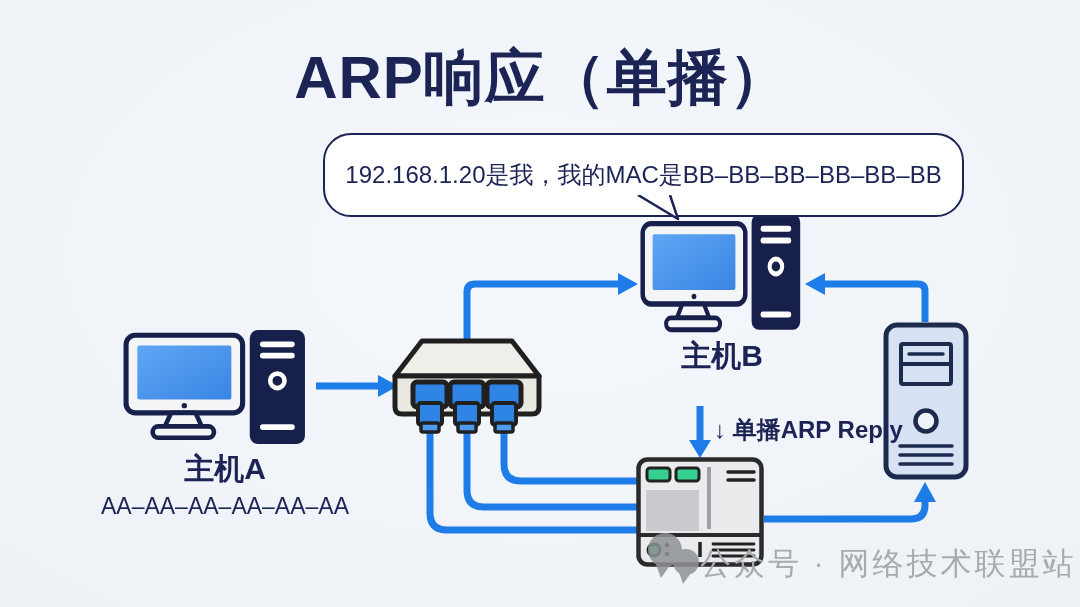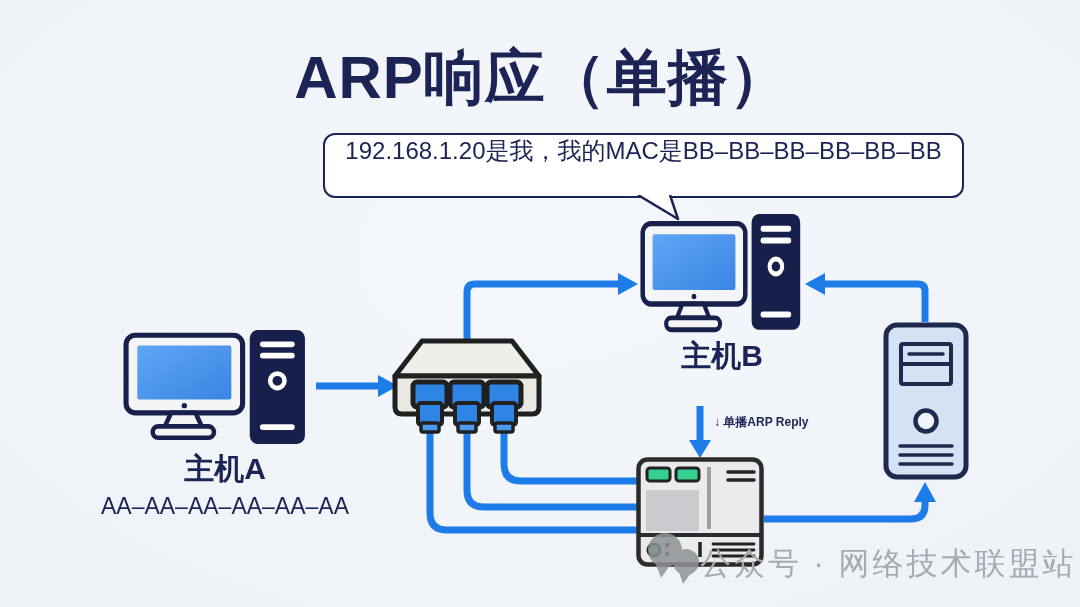--- a/index.html
+++ b/index.html
@@ -8,33 +8,33 @@
     position:relative;width:1080px;height:607px;overflow:hidden;
     background:radial-gradient(130% 140% at 50% 42%, #F4F7FB 0%, #EEF2F7 55%, #E0E6EE 100%);
   }
   .abs{position:absolute;}
   .ctr{transform:translateX(-50%);white-space:nowrap;}
   #title{
     left:542px;top:38px;font-size:60px;font-weight:bold;
     color:var(--navy,#1B2454);letter-spacing:1px;
   }
   #bubble{
-    left:323px;top:133px;width:641px;height:65px;box-sizing:border-box;
+    left:323px;top:133px;width:641px;height:84px;box-sizing:border-box;
     background:var(--bubble_bg,#fff);border:2.5px solid var(--navy,#1B2454);
-    border-radius:12px;display:flex;align-items:flex-start;justify-content:center;
+    border-radius:28px;display:flex;align-items:center;justify-content:center;
   }
   #bubble .txt{font-size:24px;font-weight:500;color:var(--navy,#1B2454);white-space:nowrap;}
   #bubble-tail{left:630px;top:194.5px;}
   .host-label{font-size:30px;font-weight:bold;color:var(--navy,#1B2454);}
   .mac-label{font-size:22px;font-weight:500;color:var(--navy,#1B2454);}
   #host-b-label{left:722px;top:336px;}
   #host-b-mac{left:718px;top:373px;}
   #host-a-label{left:225px;top:449px;}
   #host-a-mac{left:225px;top:493px;font-size:23px;}
-  #reply-label{left:714px;top:414px;font-size:12px;font-weight:600;color:var(--navy,#1B2454);white-space:nowrap;}
+  #reply-label{left:714px;top:414px;font-size:24px;font-weight:600;color:var(--navy,#1B2454);white-space:nowrap;}
   #watermark-text{
     left:700px;top:543px;font-size:31px;letter-spacing:3px;
     color:var(--watermark_gray,#A7AAAF);white-space:nowrap;
   }
   svg{display:block;}
 </style>
 </head>
 <body>
 
 <div id="canvas">

